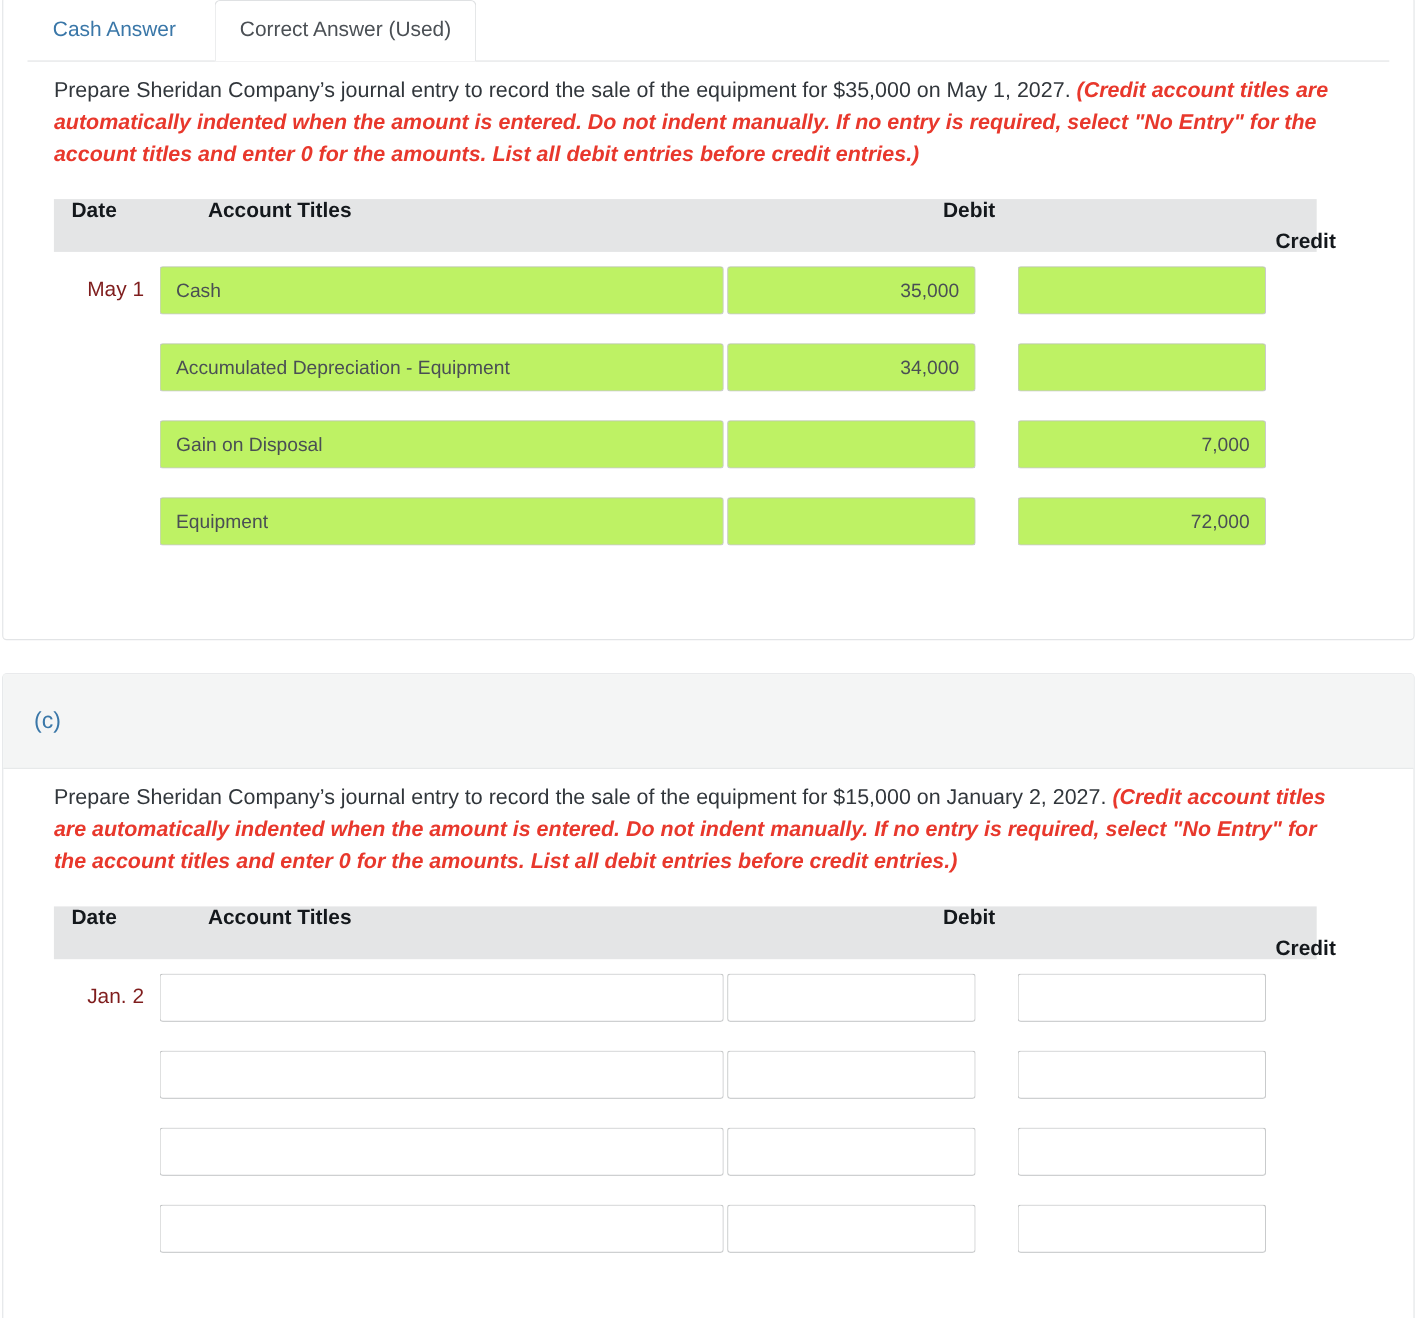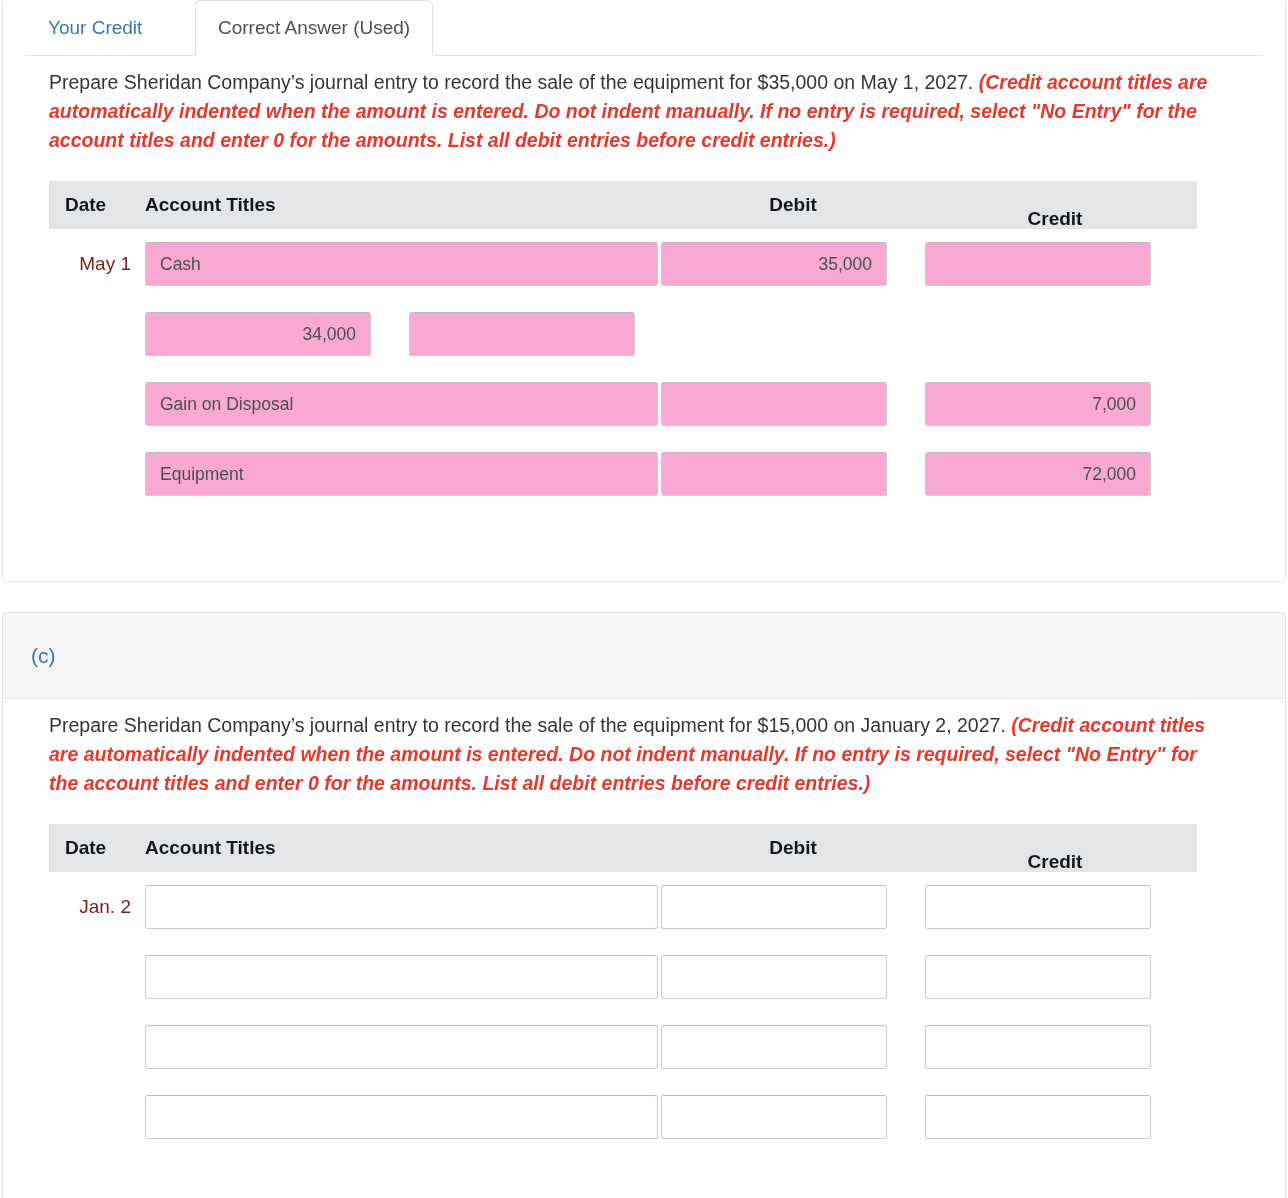--- a/index.html
+++ b/index.html
@@ -98,26 +98,26 @@
     font-weight: bold;
   }
 
   
   .jtable {
     margin: 26px 0 0 46px;
     width: 1148px;
   }
   .jhead {
     display: flex;
-    align-items: center;
     height: 48px;
     background: #e4e5e6;
     font-weight: bold;
     font-size: 19px;
     color: #14181c;
+    gap: 44px;
   }
   .col-date   { width: 96px; flex: 0 0 96px; padding-left: 16px; }
   .col-acct   { width: 516px; flex: 0 0 516px; }
   .col-debit  { width: 264px; flex: 0 0 264px; text-align: center; }
   .col-credit { width: 260px; flex: 0 0 260px; text-align: center; margin-top: 28px; }
 
   .jrow {
     display: flex;
     align-items: center;
     height: 70px;
@@ -140,34 +140,34 @@
     border-top-color: #bbbdbe;
     border-radius: 3px;
     font-family: "Liberation Sans", sans-serif;
     font-size: 17.5px;
     color: #4a4f54;
     display: flex;
     align-items: center;
     padding: 0 14px;
     background: #ffffff;
   }
-  .fld.disabled { background: #f9a8d4; }
+  .fld.disabled { background: #bef264; }
   .fld-acct   { width: 513px; }
   .fld-amount { width: 226px; justify-content: flex-end; }
   .fld-acct.indent { }
 
   .tbl-pad { height: 36px; }
 </style>
 </head>
 <body>
 
 <div class="panel" id="panel-b">
 
   <div class="tabstrip">
-    <div class="tab tab-inactive">Your Credit</div>
+    <div class="tab tab-inactive">Cash Answer</div>
     <div class="tab tab-active">Correct Answer (Used)</div>
   </div>
 
   <div class="prompt">
     <span>Prepare Sheridan Company’s journal entry to record the sale of the equipment for $35,000 on May 1, 2027. </span><span class="hint">(Credit account titles are automatically indented when the amount is entered. Do not indent manually. If no entry is required, select "No Entry" for the account titles and enter 0 for the amounts. List all debit entries before credit entries.)</span>
   </div>
 
   <div class="jtable">
     <div class="jhead">
       <div class="col-date">Date</div>
@@ -184,20 +184,23 @@
       <div class="cellwrap-debit">
           <div class="fld fld-amount disabled">35,000</div>
         </div>
       <div class="cellwrap-credit">
           <div class="fld fld-amount disabled"></div>
         </div>
     </div>
 
     <div class="jrow">
       <div class="datecell"></div>
+      <div class="cellwrap-acct">
+          <div class="fld fld-acct disabled">Accumulated Depreciation - Equipment</div>
+        </div>
       <div class="cellwrap-debit">
           <div class="fld fld-amount disabled">34,000</div>
         </div>
       <div class="cellwrap-credit">
           <div class="fld fld-amount disabled"></div>
         </div>
     </div>
 
     <div class="jrow">
       <div class="datecell"></div>

